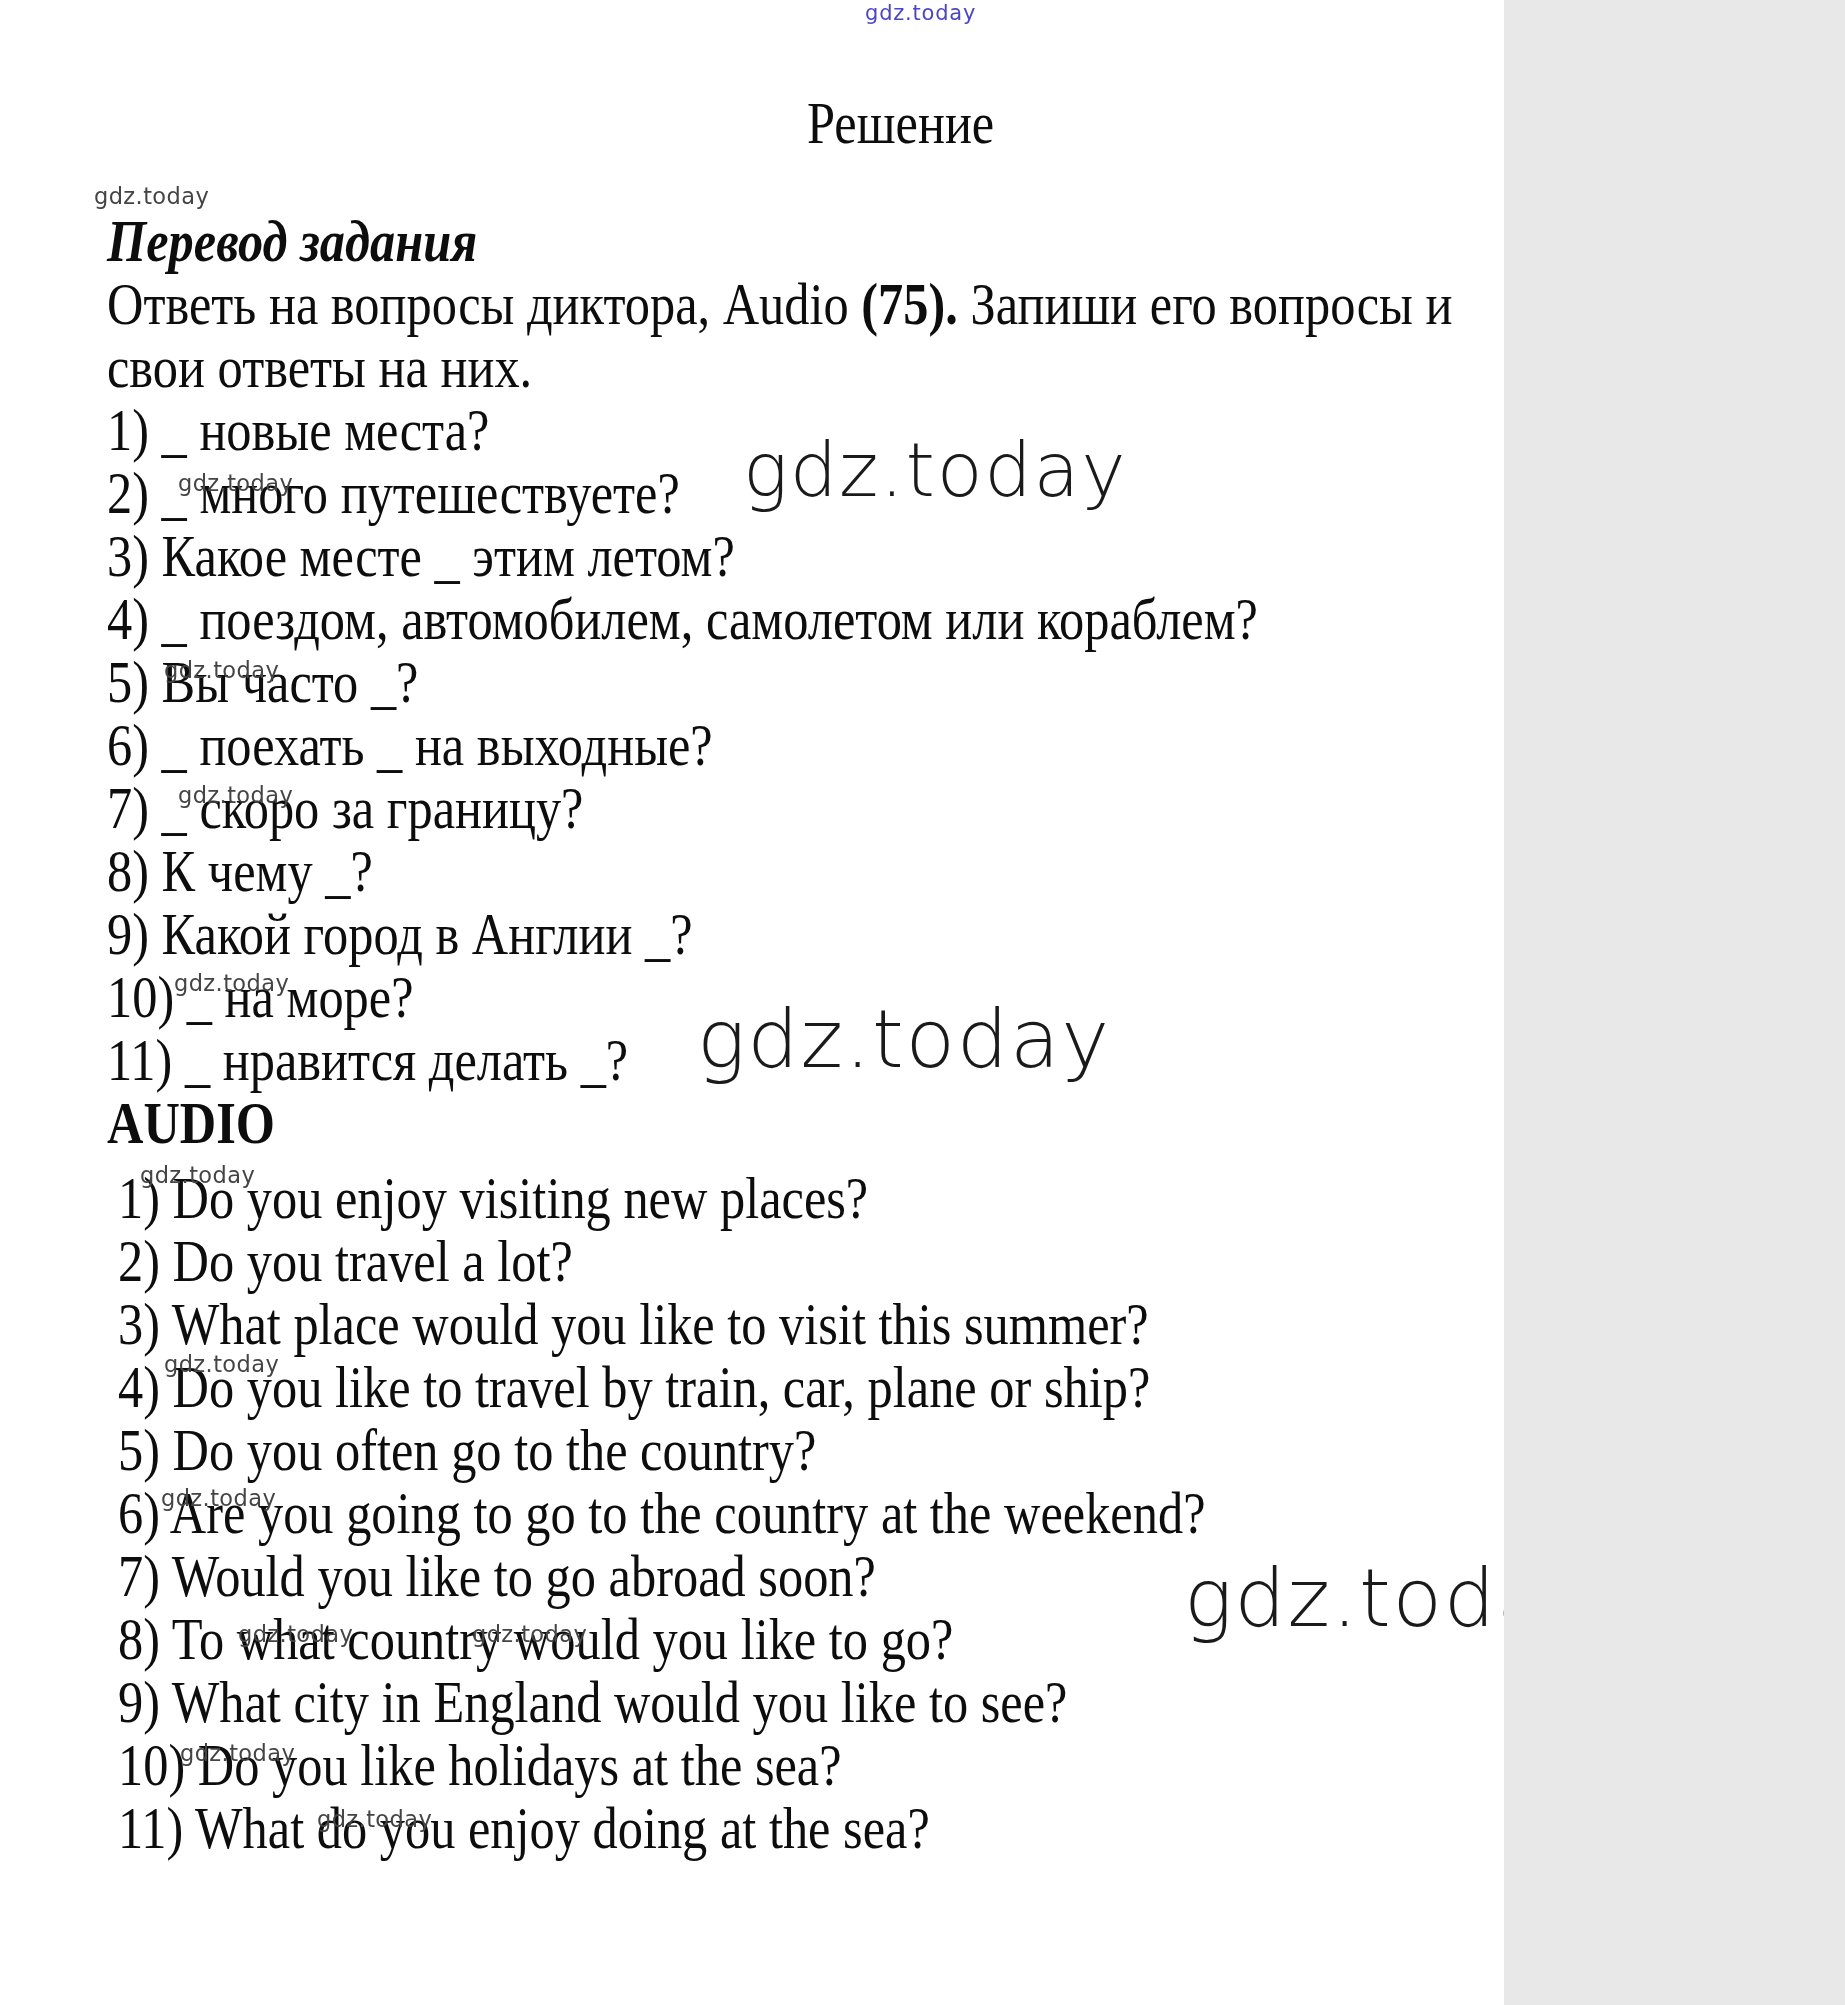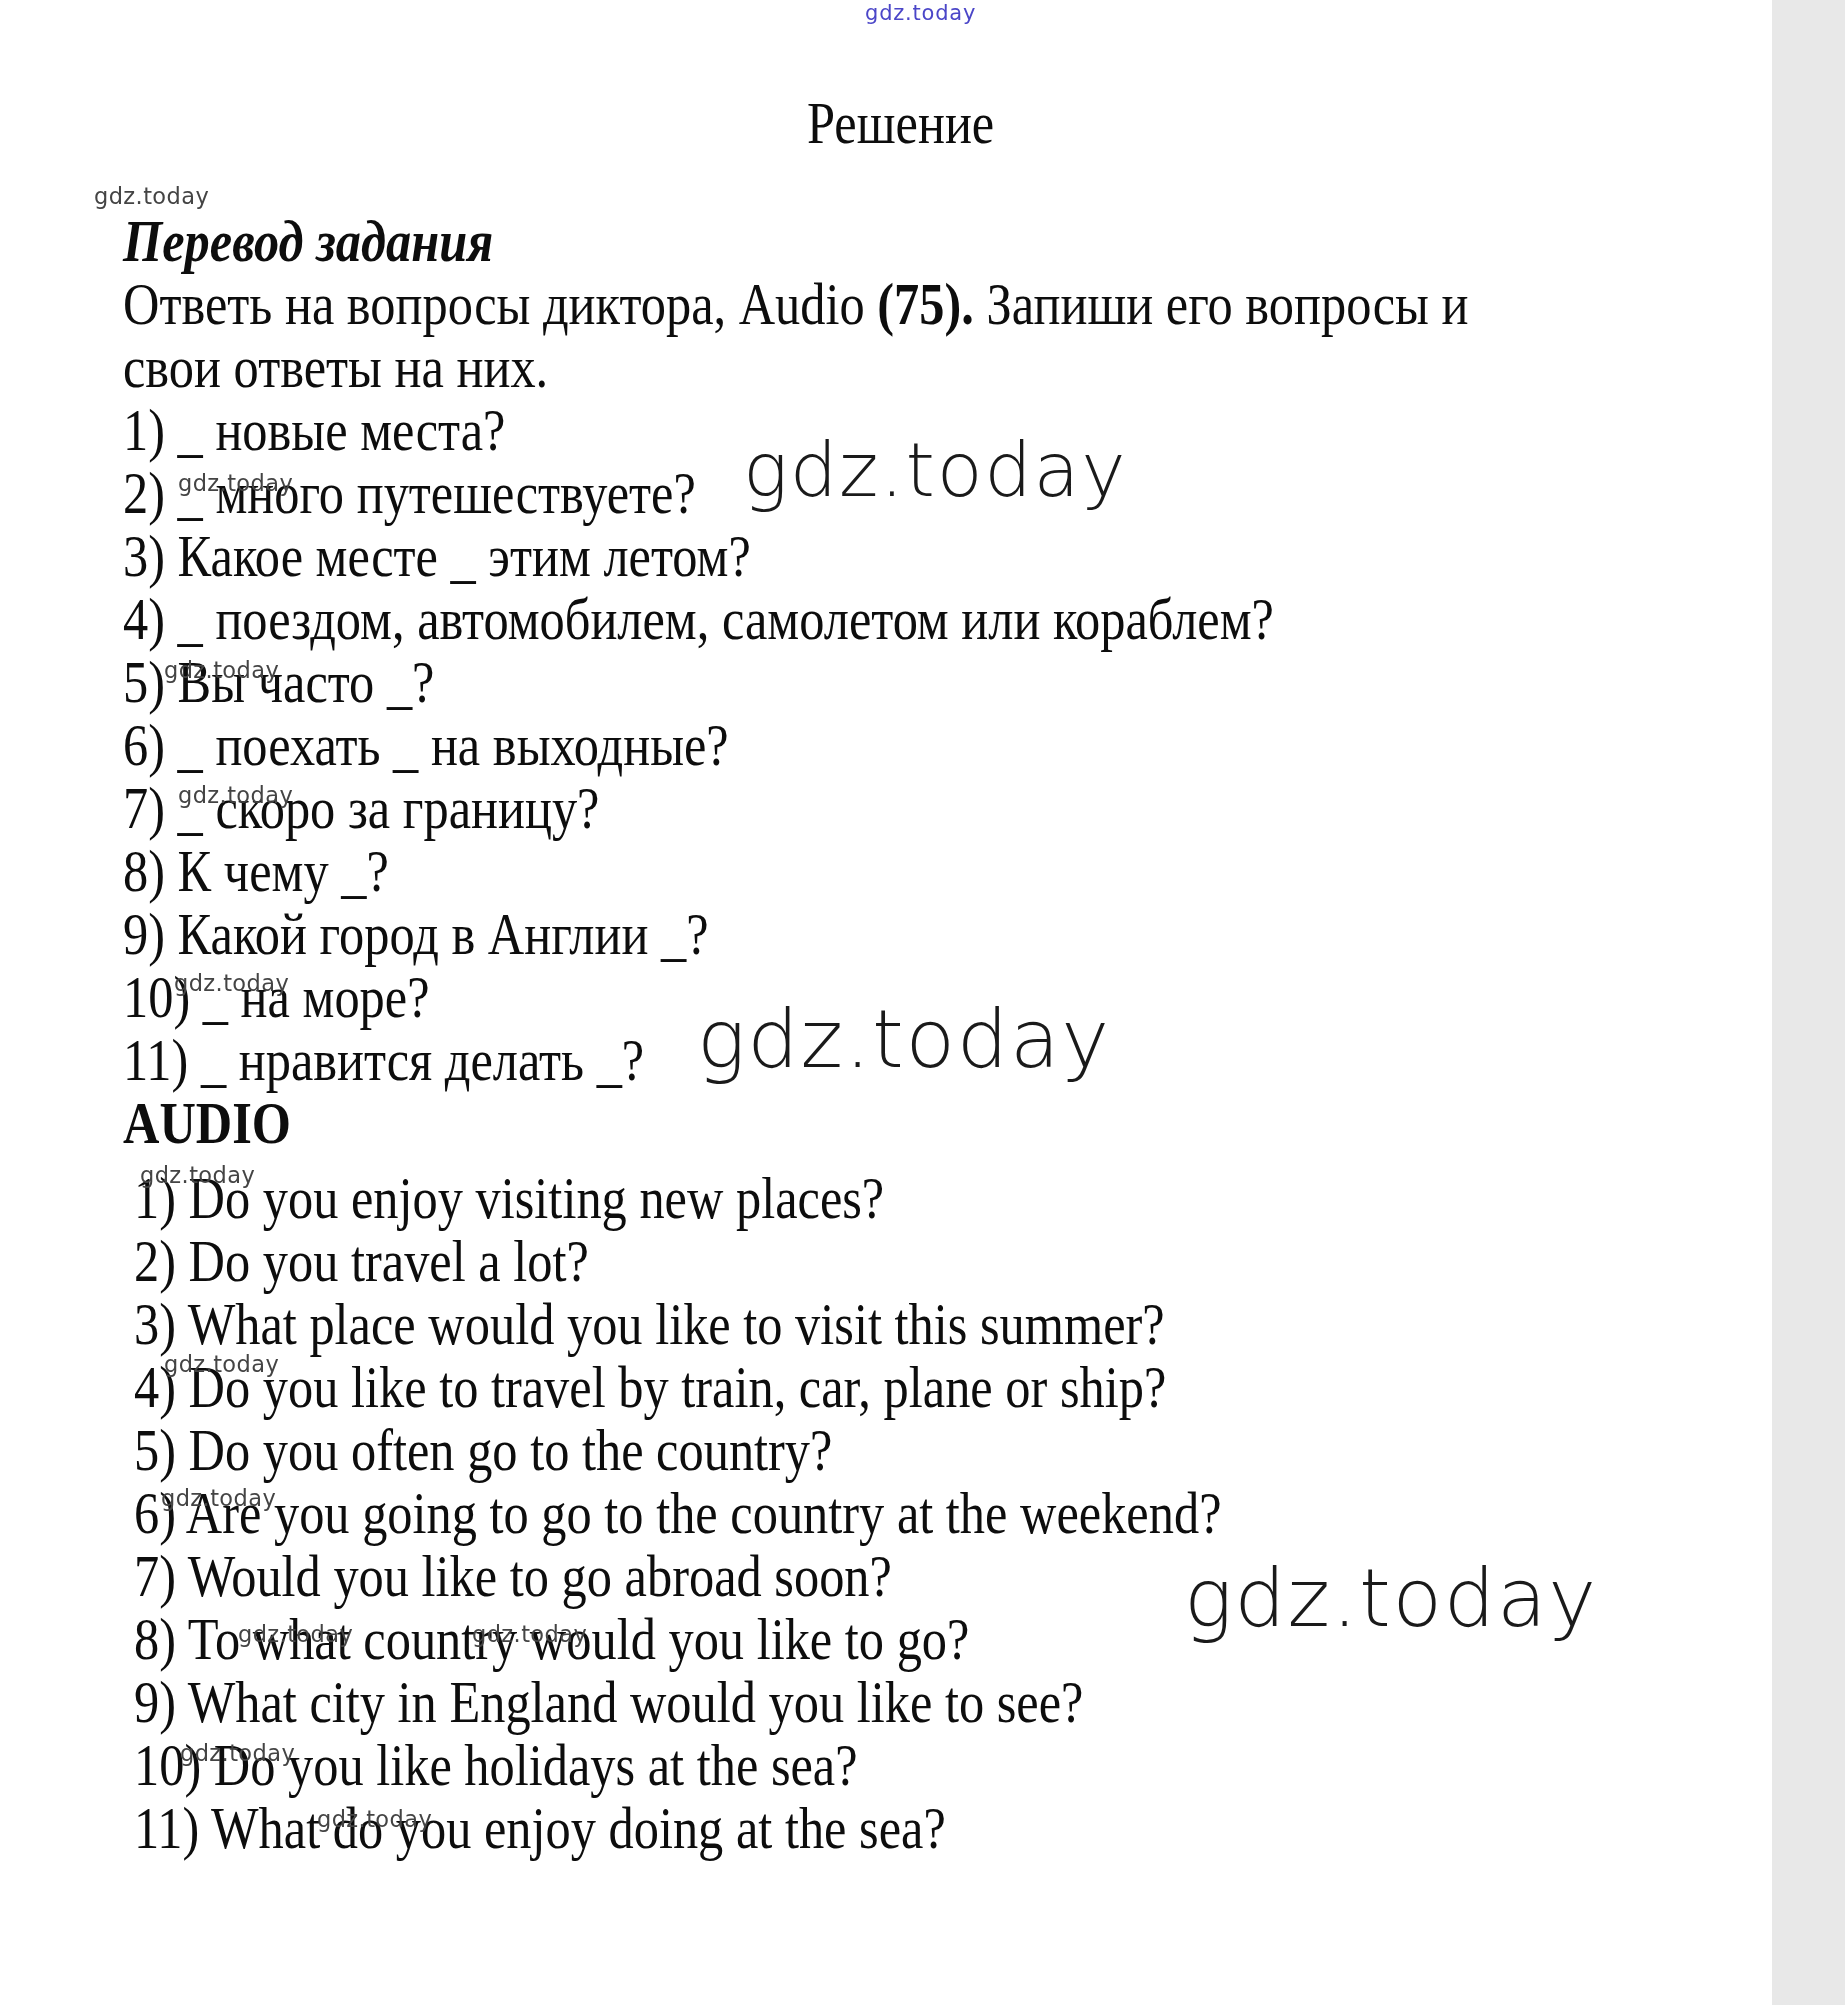--- a/index.html
+++ b/index.html
@@ -1,40 +1,41 @@
 <!DOCTYPE html>
 <html style="font-size:13.4px"><head>
 <meta charset="utf-8">
 <style>
   html,body{margin:0;padding:0;background:#e8e8e8;}
   #page{
     position:relative;
-    width:1772px;height:2005px;
+    width:1491px;height:2005px;
     background:#ffffff;
     overflow:hidden;
     font-family:"Liberation Serif", serif;
     color:#0d0d0d;
+    padding-left:13px;
   }
   
   .wm-top{
     position:absolute;left:865px;top:1.7px;
     font-family:"DejaVu Sans", sans-serif;
     font-size:21px;line-height:23.4px;letter-spacing:0.8px;
     font-weight:400;
   }
   
   .title{
     position:absolute;left:807px;top:90px;
     font-size:60px;line-height:67px;
     transform:scaleX(0.84);transform-origin:0 50%;
     white-space:nowrap;
   }
   
   .doc{
-    position:absolute;left:123px;top:210px;width:1661px;
+    position:absolute;left:107px;top:210px;width:1661px;
   }
   .line{
     margin:0;height:63px;line-height:63px;
     font-size:60px;
     transform:scaleX(0.84);transform-origin:0 50%;
     white-space:nowrap;
   }
   .heading{font-weight:bold;font-style:italic;}
   .audio{font-weight:bold;}
   .english{margin-top:11.7px;margin-left:11px;}

